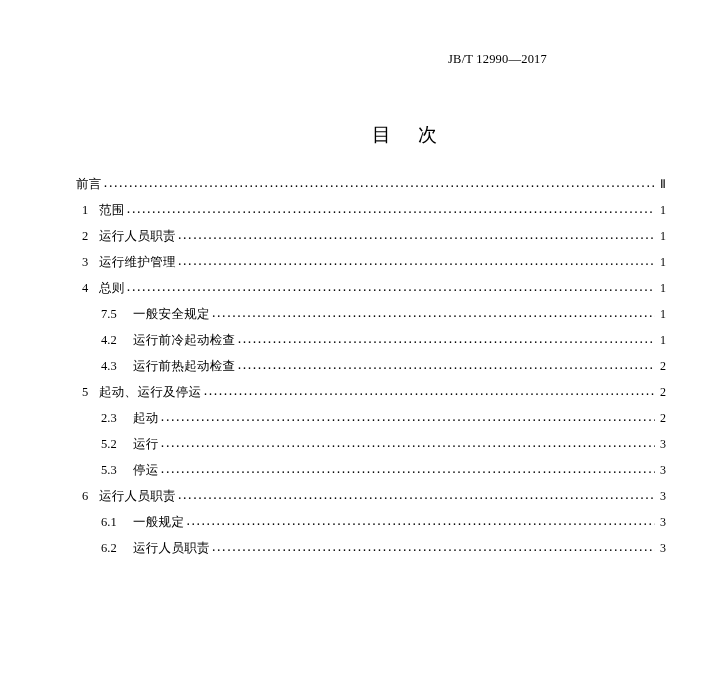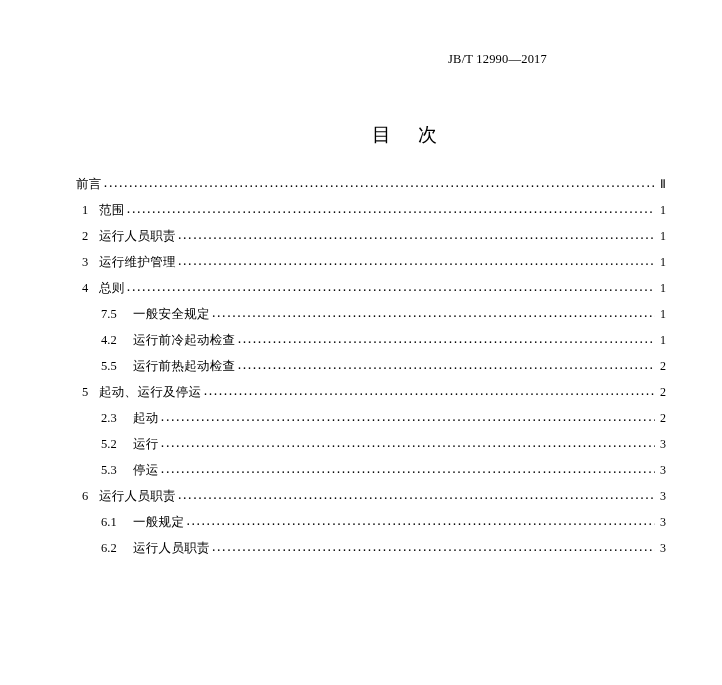--- a/index.html
+++ b/index.html
@@ -140,21 +140,21 @@
         <span class="dots">..................................................................................................................................................................................................</span>
         <span class="pg">1</span>
       </div>
       <div class="toc-row lvl2">
         <span class="num">4.2</span>
         <span class="label">运行前冷起动检查</span>
         <span class="dots">..................................................................................................................................................................................................</span>
         <span class="pg">1</span>
       </div>
       <div class="toc-row lvl2">
-        <span class="num">5.5</span>
+        <span class="num">4.3</span>
         <span class="label">运行前热起动检查</span>
         <span class="dots">..................................................................................................................................................................................................</span>
         <span class="pg">2</span>
       </div>
       <div class="toc-row lvl1">
         <span class="num">5</span>
         <span class="label">起动、运行及停运</span>
         <span class="dots">..................................................................................................................................................................................................</span>
         <span class="pg">2</span>
       </div>

